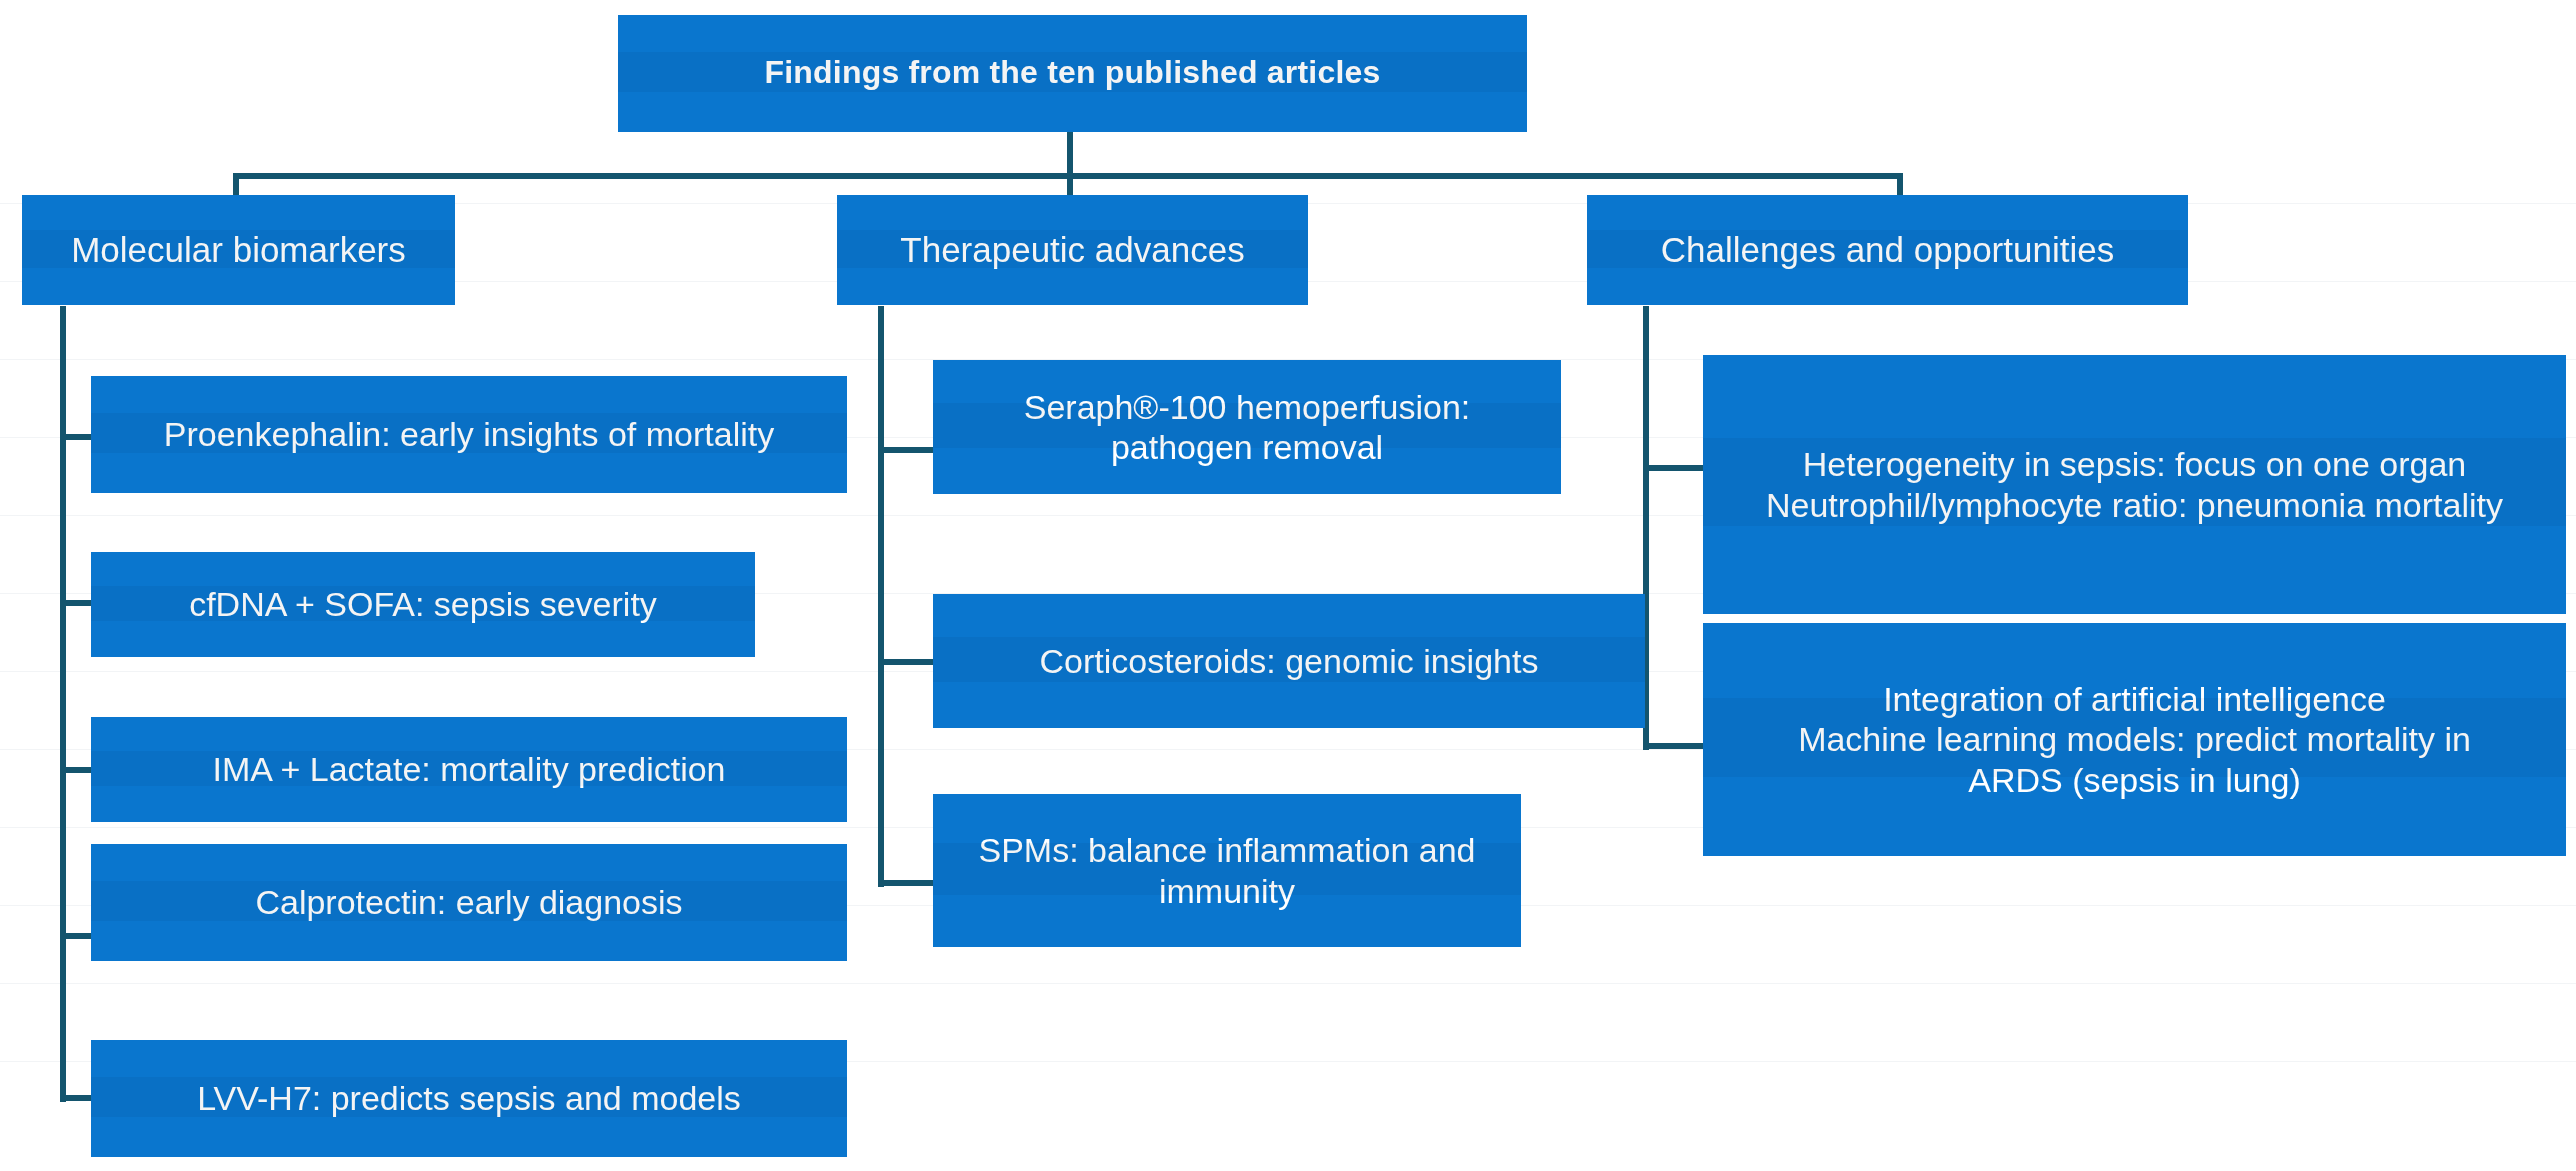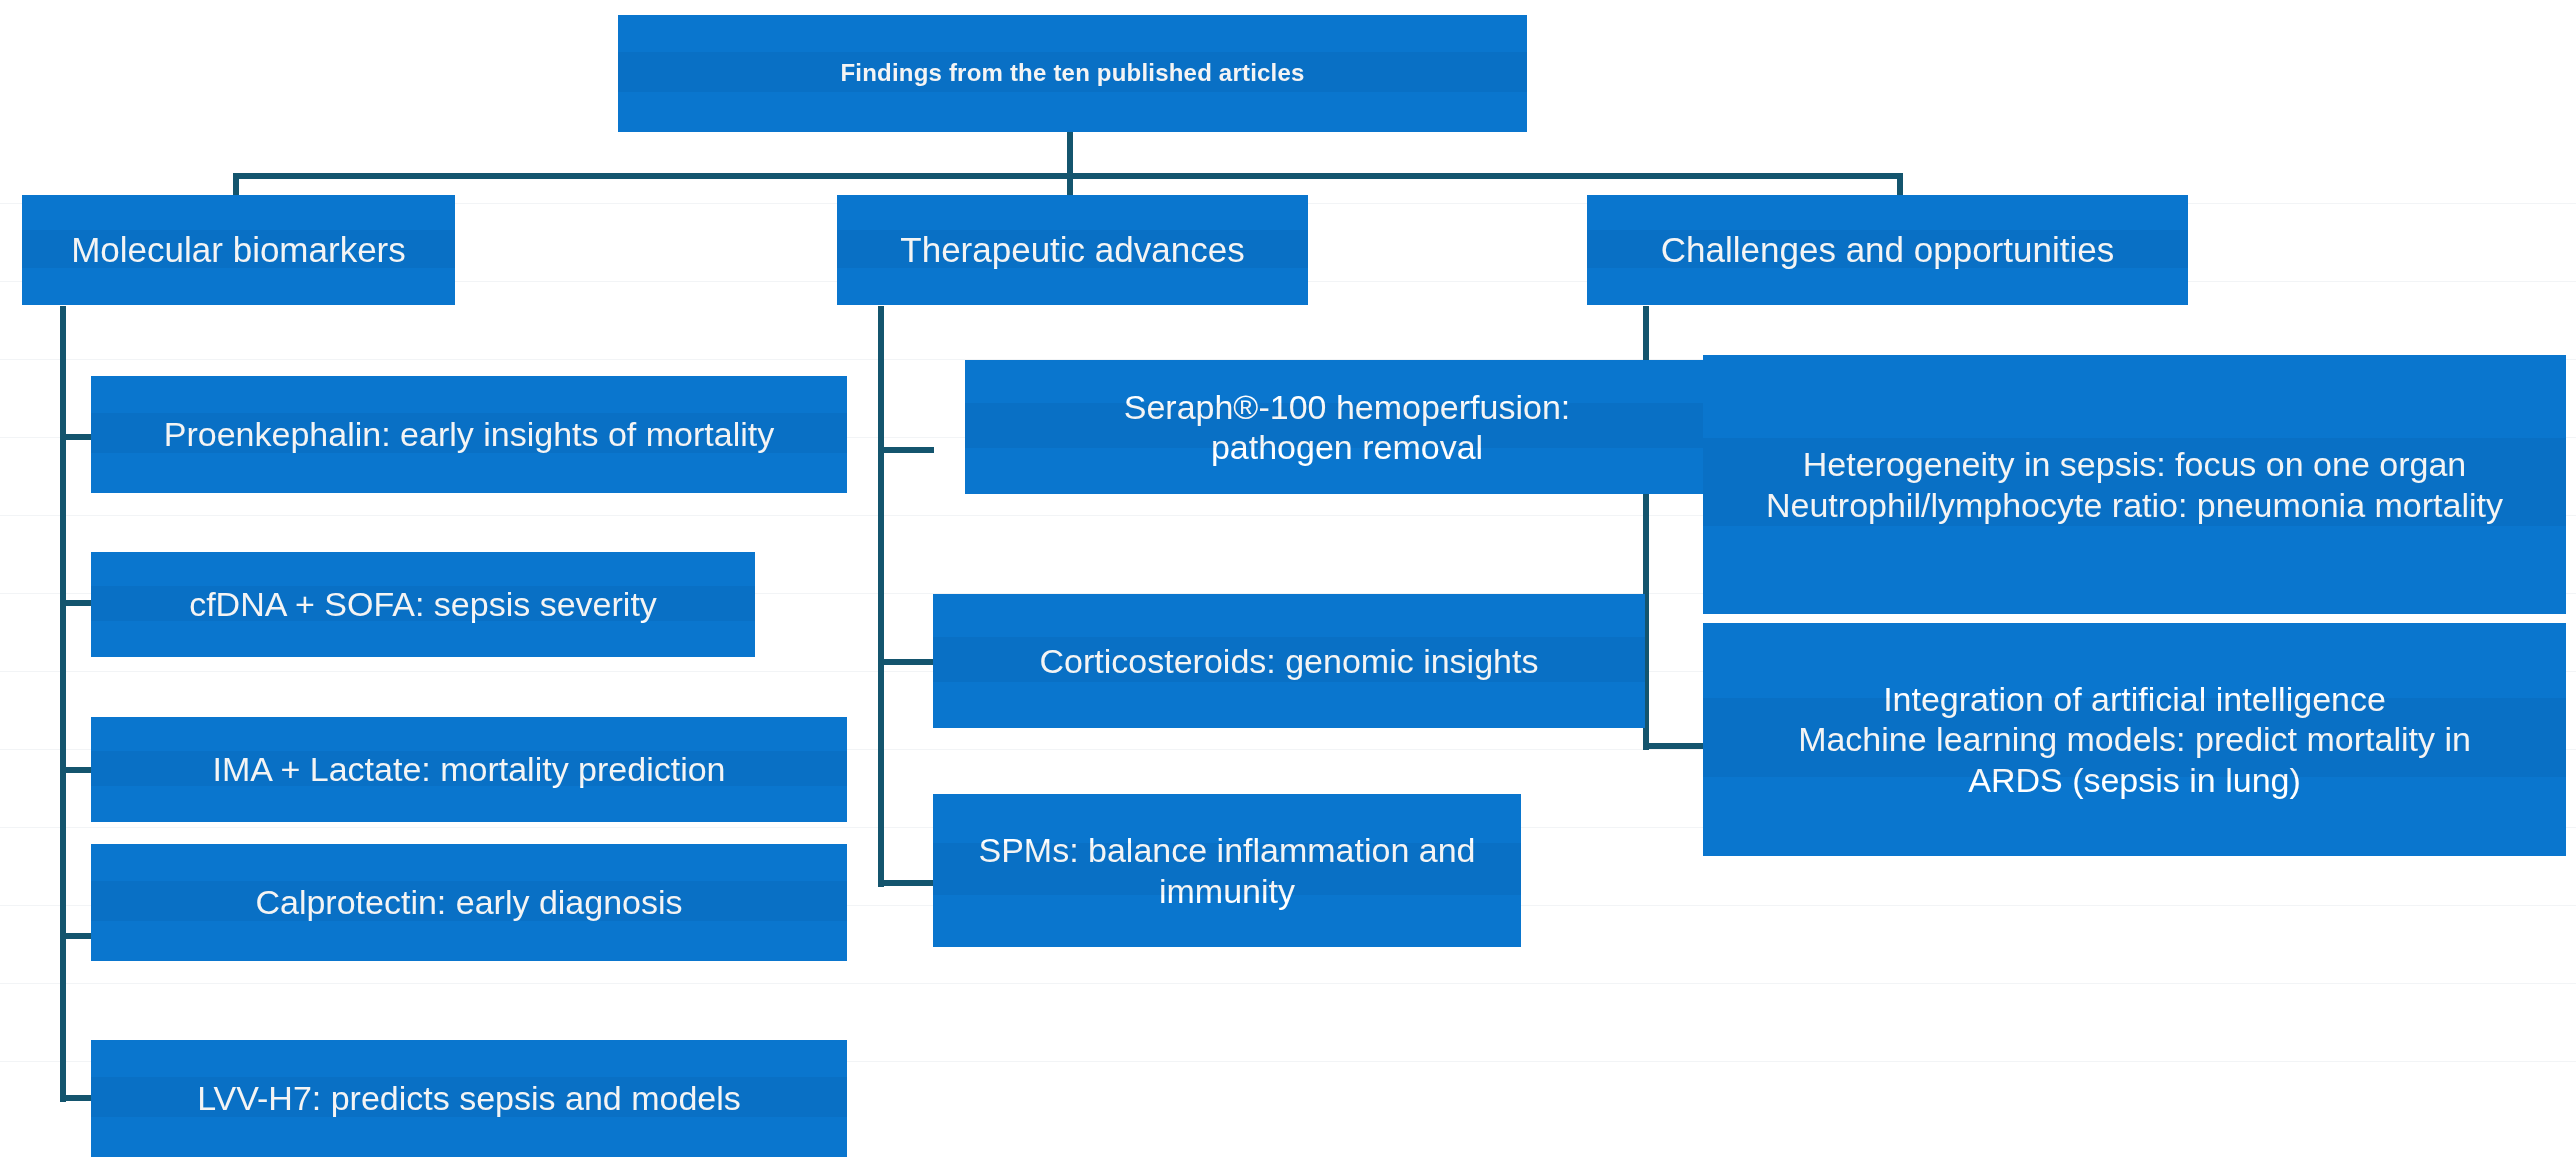--- a/index.html
+++ b/index.html
@@ -33,21 +33,21 @@
     padding: 3.2px 8px;
   }
   .node .txt {
     display: block;
     width: 100%;
     white-space: pre-line;
   }
 
   .node.root {
     font-weight: bold;
-    font-size: 24px;
+    font-size: 32px;
     letter-spacing: 0.2px;
   }
   .node.cat {
     font-size: 35px;
   }
   .node.leaf {
     font-size: 34px;
   }
 
   
@@ -137,21 +137,21 @@
   <div class="node cat" style="left:837px; top:195px; width:471px; height:110px;">
     <span class="txt">Therapeutic advances</span>
   </div>
 
   <div class="ln" style="left:878px; top:306px; width:6.4px; height:581px;"></div>
   <div class="ln" style="left:878px; top:880px; width:56px; height:6.4px;"></div>
 
   <div class="ln" style="left:878px; top:447px; width:56px; height:6.4px;"></div>
   <div class="ln" style="left:878px; top:659px; width:56px; height:6.4px;"></div>
 
-  <div class="node leaf" style="left:933px; top:360px; width:764px; height:134px;margin-left:32px;">
+  <div class="node leaf" style="left:933px; top:360px; width:628px; height:134px;">
     <span class="txt">Seraph®-100 hemoperfusion:
 pathogen removal</span>
   </div>
   <div class="node leaf" style="left:933px; top:594px; width:712px; height:134px;">
     <span class="txt">Corticosteroids: genomic insights</span>
   </div>
   <div class="node leaf" style="left:933px; top:794px; width:588px; height:153px;">
     <span class="txt">SPMs: balance inflammation and
 immunity</span>
   </div>

